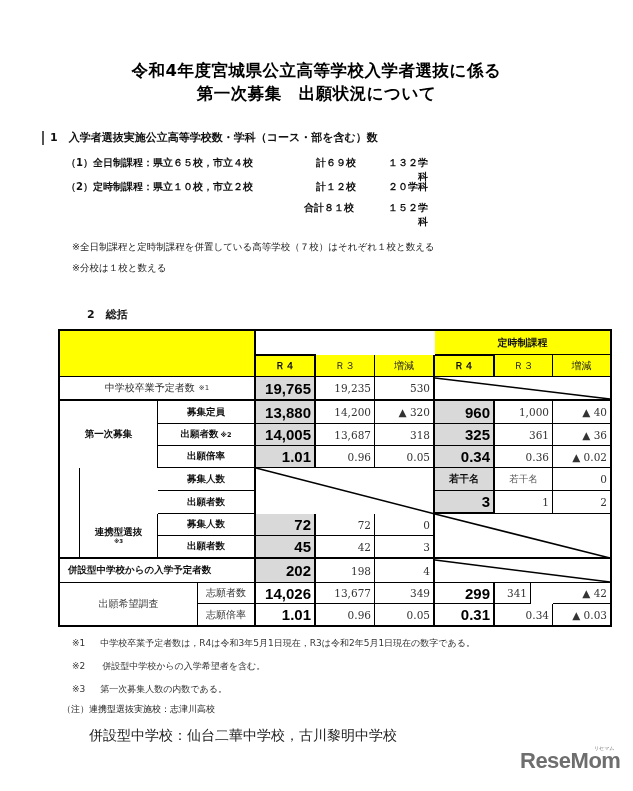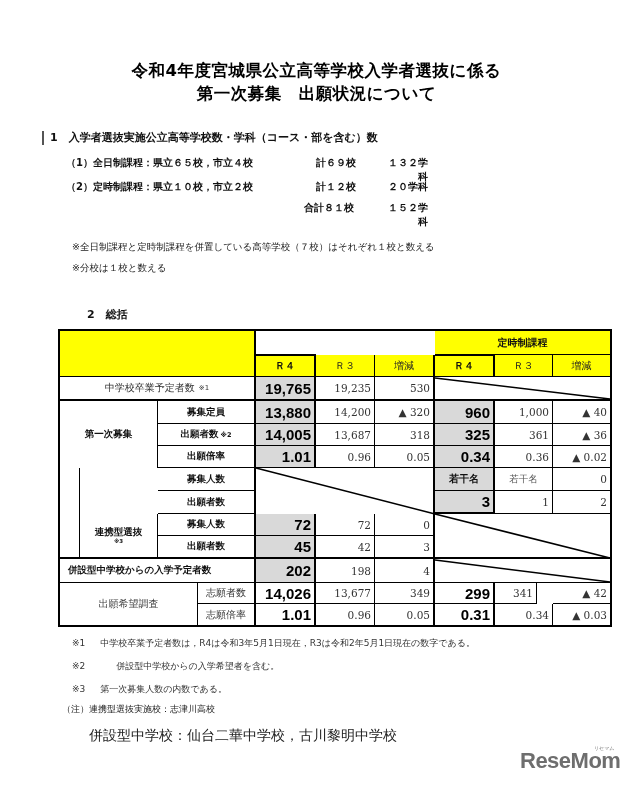--- a/index.html
+++ b/index.html
@@ -154,39 +154,39 @@
   <svg class="diag" style="left:375px; top:228px;" width="175" height="23">
       <line x1="0" y1="1" x2="175" y2="23" stroke="#000" stroke-width="1.5"></line>
     </svg>
 
   <div class="cell lbln" style="left:0; top:252px; width:138px; height:42px; border-bottom:none; color:#444;">出願希望調査</div>
   <div class="cell lbln thickR" style="left:138px; top:252px; width:58px; height:21px;">志願者数</div>
   <div class="cell bnum thickR" style="left:196px; top:252px; width:60px; height:21px;">14,026</div>
   <div class="cell num" style="left:256px; top:252px; width:59px; height:21px;">13,677</div>
   <div class="cell num thickR" style="left:315px; top:252px; width:60px; height:21px;">349</div>
   <div class="cell bnum thickR" style="left:375px; top:252px; width:60px; height:21px;">299</div>
-  <div class="cell num" style="left:419px; top:252px; width:58px; height:21px;">341</div>
+  <div class="cell num" style="left:435px; top:252px; width:36px; height:21px;">341</div>
   <div class="cell num" style="left:493px; top:252px; width:57px; height:21px; border-right:none;">▲ 42</div>
 
   <div class="cell lbln thickR" style="left:138px; top:273px; width:58px; height:21px; border-bottom:none;">志願倍率</div>
   <div class="cell bnum thickR" style="left:196px; top:273px; width:60px; height:21px; border-bottom:none;">1.01</div>
   <div class="cell num" style="left:256px; top:273px; width:59px; height:21px; border-bottom:none;">0.96</div>
   <div class="cell num thickR" style="left:315px; top:273px; width:60px; height:21px; border-bottom:none;">0.05</div>
   <div class="cell bnum thickR" style="left:375px; top:273px; width:60px; height:21px; border-bottom:none;">0.31</div>
   <div class="cell num" style="left:435px; top:273px; width:58px; height:21px; border-bottom:none;">0.34</div>
   <div class="cell num" style="left:493px; top:273px; width:57px; height:21px; border:none;">▲ 0.03</div>
 </div>
 
 <div class="abs foot" style="top:637px;">
   <span>※1</span>
   <span style="margin-left:12px;">中学校卒業予定者数は，R4は令和3年5月1日現在，R3は令和2年5月1日現在の数字である。</span>
 </div>
 <div class="abs foot" style="top:660px;">
   <span>※2</span>
-  <span style="margin-left:28px;">併設型中学校からの入学希望者を含む。</span>
+  <span style="margin-left:14px;">併設型中学校からの入学希望者を含む。</span>
 </div>
 <div class="abs foot" style="top:683px;">
   <span>※3</span>
   <span style="margin-left:12px;">第一次募集人数の内数である。</span>
 </div>
 
 <div class="abs note" style="left:62px; top:703px; font-size:9px;">（注）連携型選抜実施校：志津川高校</div>
 <div class="abs note" style="left:89px; top:727px; font-size:14px;">併設型中学校：仙台二華中学校，古川黎明中学校</div>
 
 <div class="abs logo">ReseMom</div>

